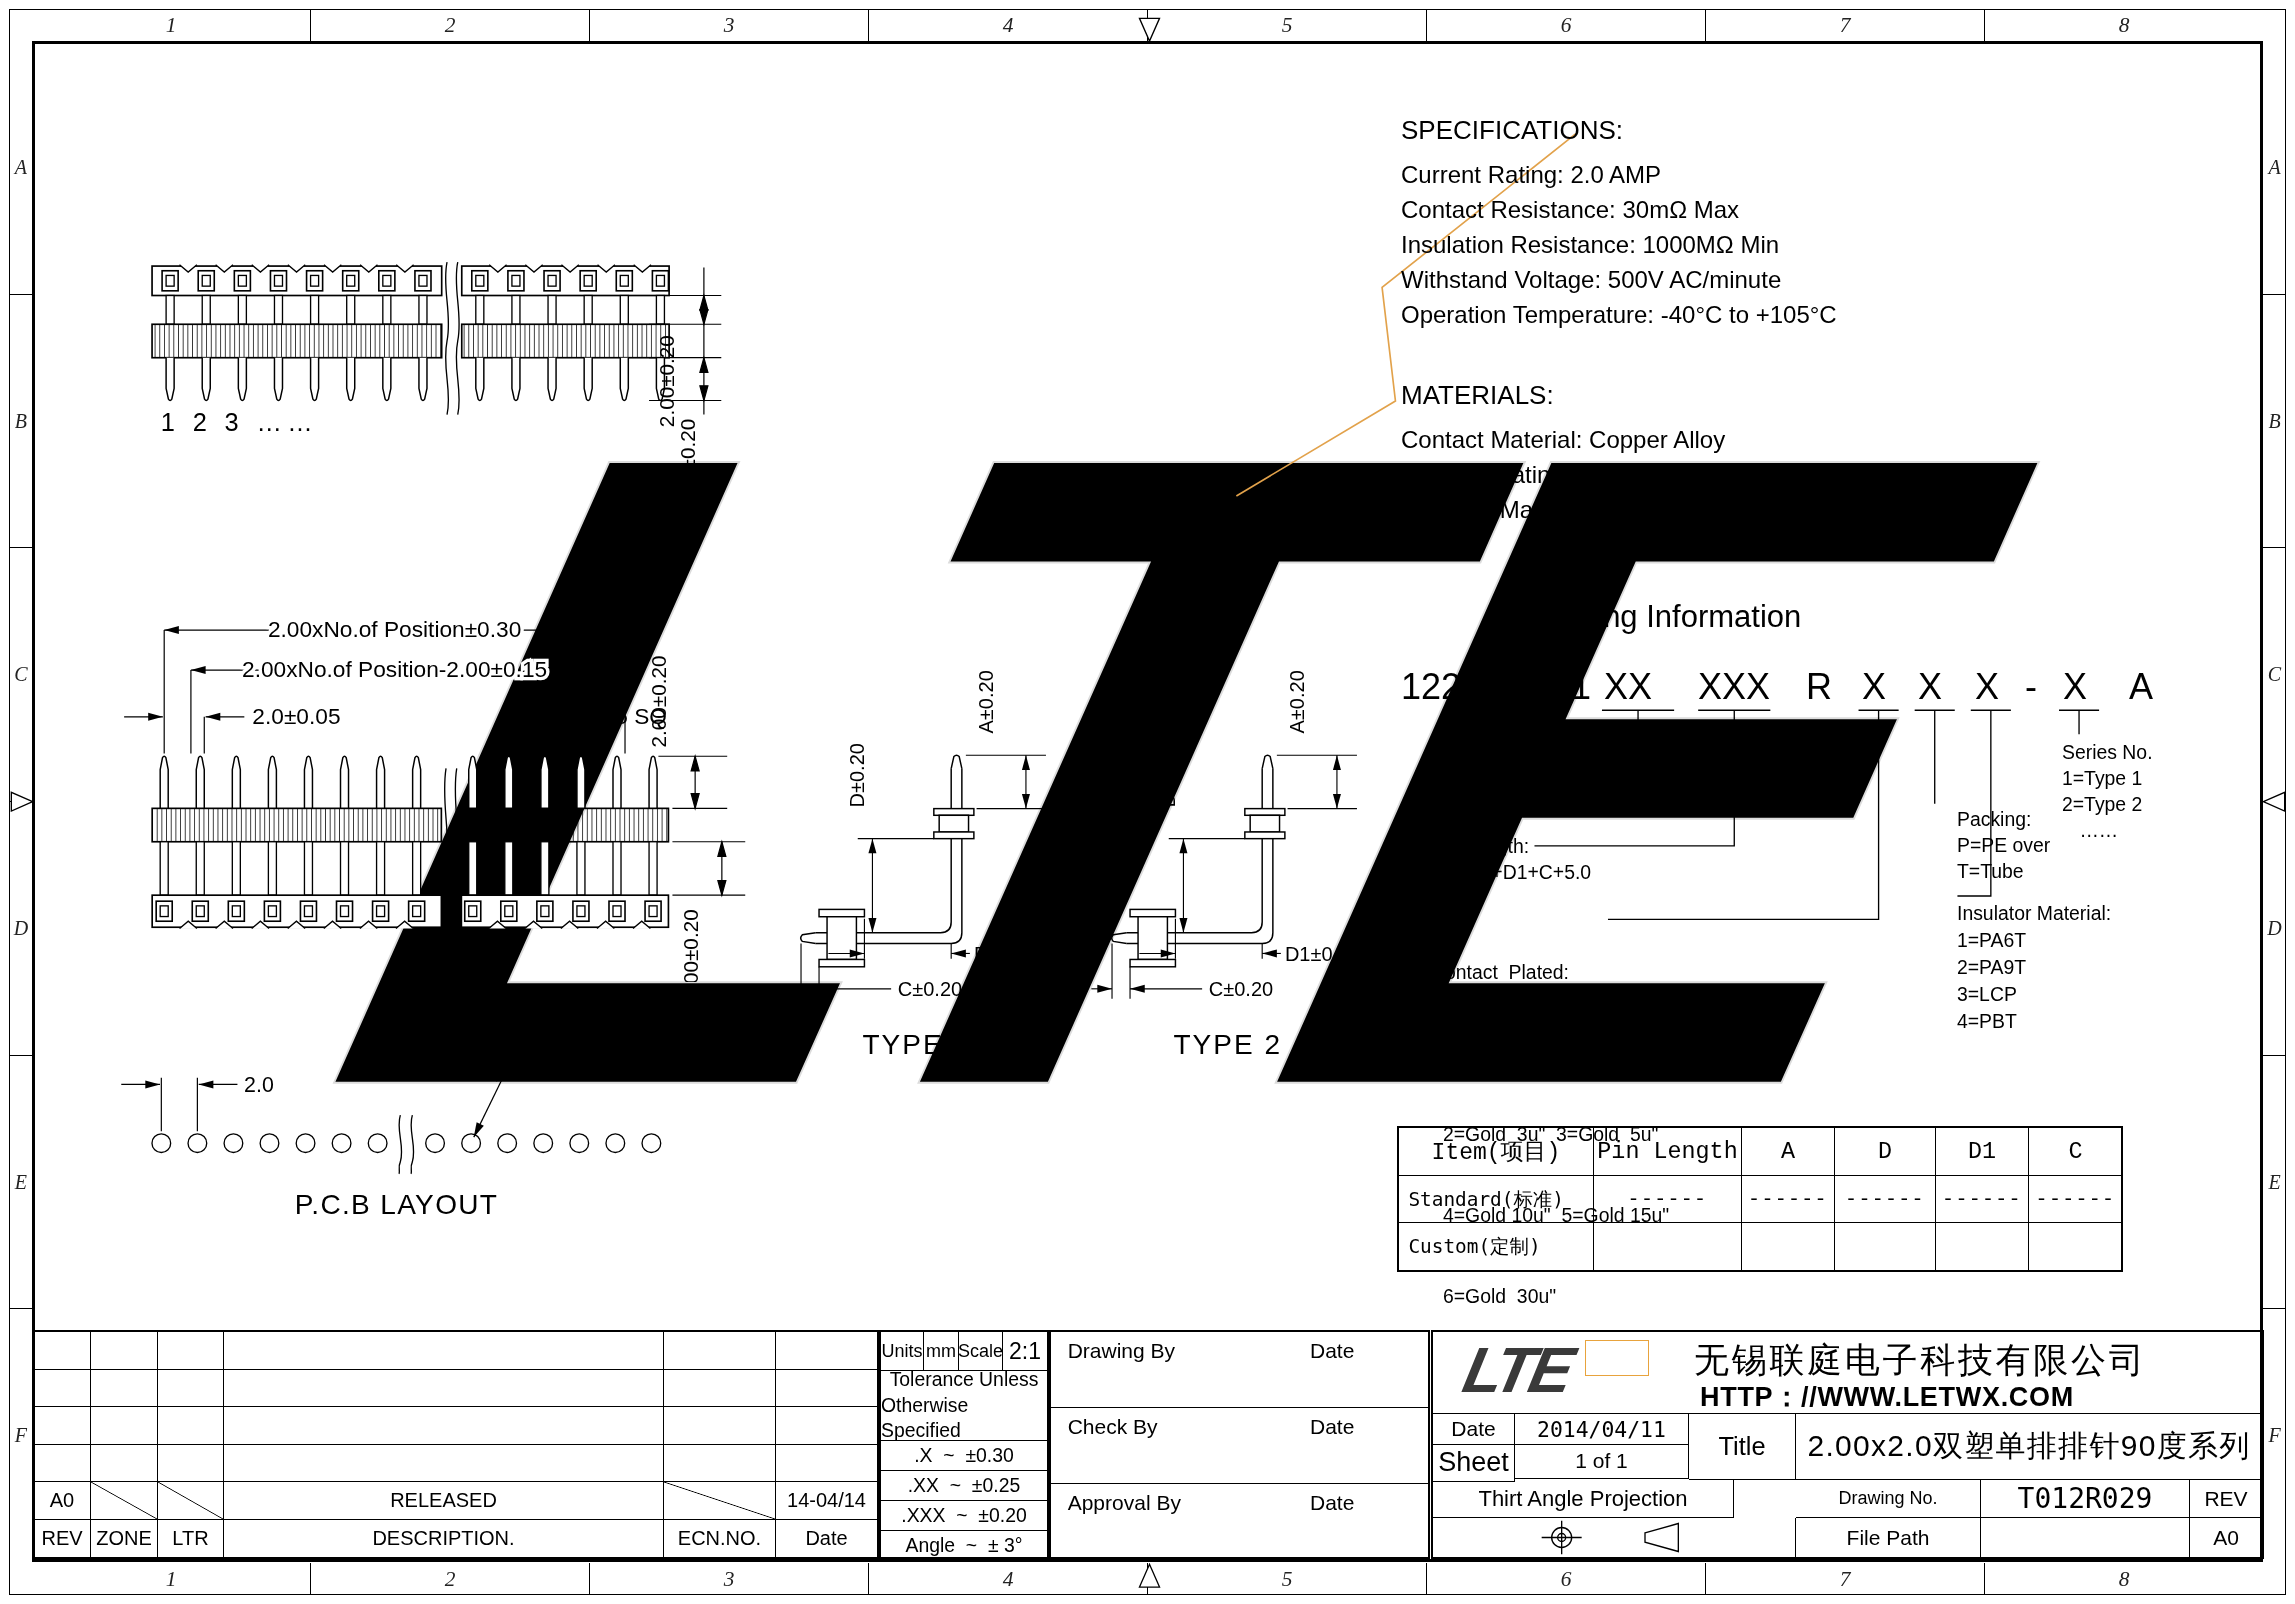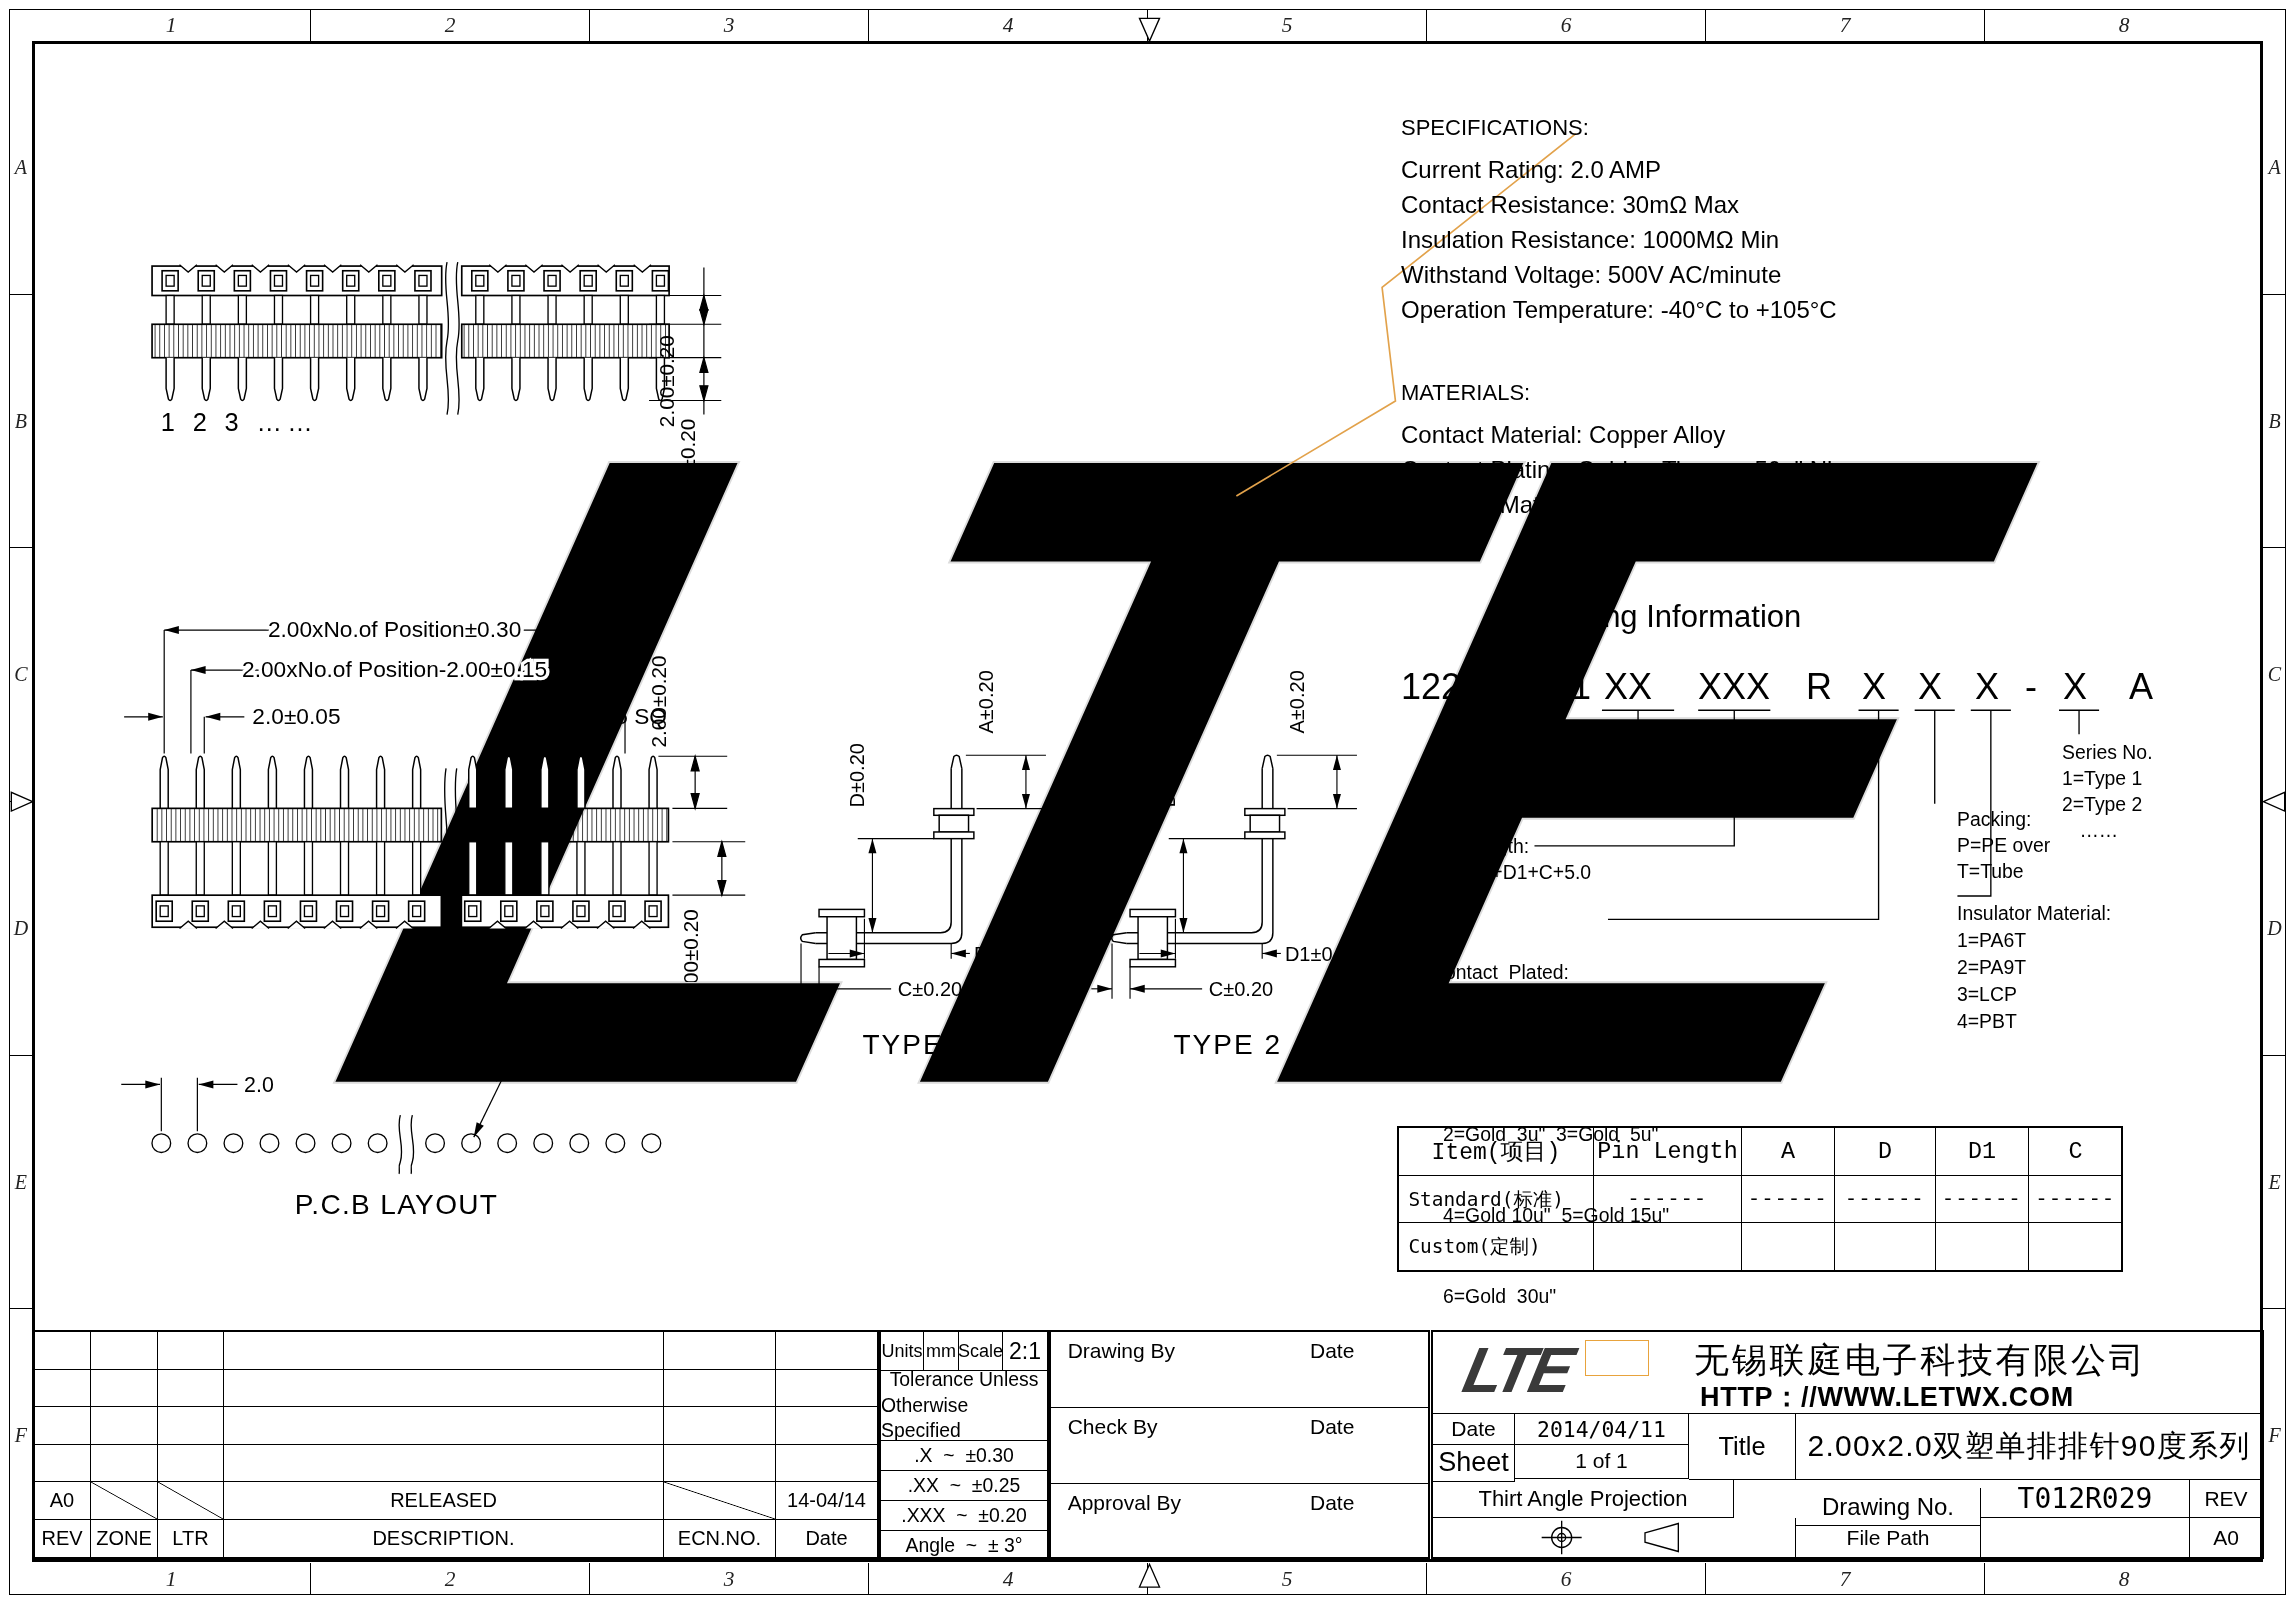--- a/index.html
+++ b/index.html
@@ -16,21 +16,21 @@
   .band{display:flex;}
   .band-h{left:32px;width:2231px;height:32px;}
   .band-h>div{flex:1;border-right:1.3px solid #000;display:flex;align-items:center;justify-content:center;
               font-size:21.4px;color:#222;}
   .band-h>div:last-child{border-right:none;}
   .band-v{top:41px;width:23px;height:1521px;flex-direction:column;}
   .band-v>div{flex:1;border-bottom:1.3px solid #000;display:flex;align-items:center;justify-content:center;
               font-size:20px;color:#222;}
   .band-v>div:last-child{border-bottom:none;}
   
-  .spec-title{font-size:22px;margin-bottom:10.7px;}
+  .spec-title{font-size:26px;margin-bottom:10.7px;}
   .spec-line{font-size:24px;line-height:35px;}
   .callout{font-size:19.4px;line-height:26px;}
   .callout .t{line-height:28px;}
   
   .dim-table{left:1397px;top:1126px;width:726px;height:146px;display:grid;
              grid-template-columns:195px 148px 93px 101px 93px 93px;grid-template-rows:48px 47px 47px;
              border:2px solid #000;}
   .dim-table>div{border-right:1.3px solid #000;border-bottom:1.3px solid #000;display:flex;
                  align-items:center;justify-content:center;font-size:23.4px;font-family:Liberation Mono, monospace;}
   .dim-table>div:nth-child(6n){border-right:none;}
@@ -678,21 +678,21 @@
     </div>
 
     <div class="rb cell-line-r cell-line-b" style="left:0;top:82px;width:82px;height:31px;justify-content:center;font-size:21px">Date</div>
     <div class="rb cell-line-r cell-line-b mono" style="left:82px;top:82px;width:174px;height:31px;justify-content:center;font-size:21.4px">2014/04/11</div>
     <div class="rb cell-line-r cell-line-b" style="left:0;top:112px;width:82px;height:38px;justify-content:center;font-size:27px">Sheet</div>
     <div class="rb cell-line-r cell-line-b" style="left:82px;top:112px;width:174px;height:35px;justify-content:center;font-size:21px">1 of 1</div>
     <div class="rb cell-line-r cell-line-b" style="left:256px;top:82px;width:107px;height:66px;justify-content:center;font-size:25.4px">Title</div>
     <div class="rb cell-line-b" style="left:363px;top:82px;width:466px;height:66px;justify-content:center;font-size:30px;letter-spacing:1.3px">2.00x2.0双塑单排排针90度系列</div>
 
     <div class="rb cell-line-r cell-line-b" style="left:0;top:148px;width:301px;height:38px;justify-content:center;font-size:22px">Thirt Angle Projection</div>
-    <div class="rb cell-line-r cell-line-b" style="left:363px;top:156px;width:185px;height:38px;justify-content:center;font-size:24px">Drawing No.</div>
+    <div class="rb cell-line-r cell-line-b" style="left:363px;top:148px;width:185px;height:38px;justify-content:center;font-size:18px">Drawing No.</div>
     <div class="rb cell-line-r cell-line-b mono" style="left:548px;top:148px;width:209px;height:38px;justify-content:center;font-size:28px">T012R029</div>
     <div class="rb cell-line-b" style="left:757px;top:148px;width:72px;height:38px;justify-content:center;font-size:21px">REV</div>
 
     <div class="rb cell-line-r" style="left:0;top:186px;width:363px;height:39px;">
       <svg width="363" height="39" viewBox="0 0 543 58">
         <g fill="none" stroke="#000" stroke-width="2">
           <circle cx="193" cy="29" r="15"></circle>
             <circle cx="193" cy="29" r="6"></circle>
           <line x1="163" y1="29" x2="223" y2="29"></line>
             <line x1="193" y1="4" x2="193" y2="54"></line>

